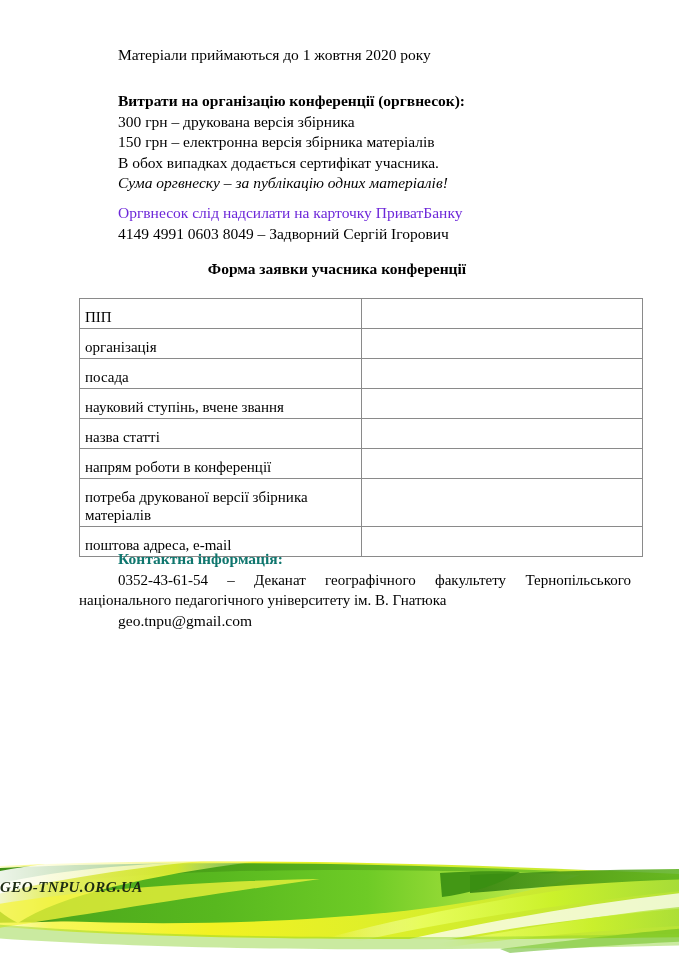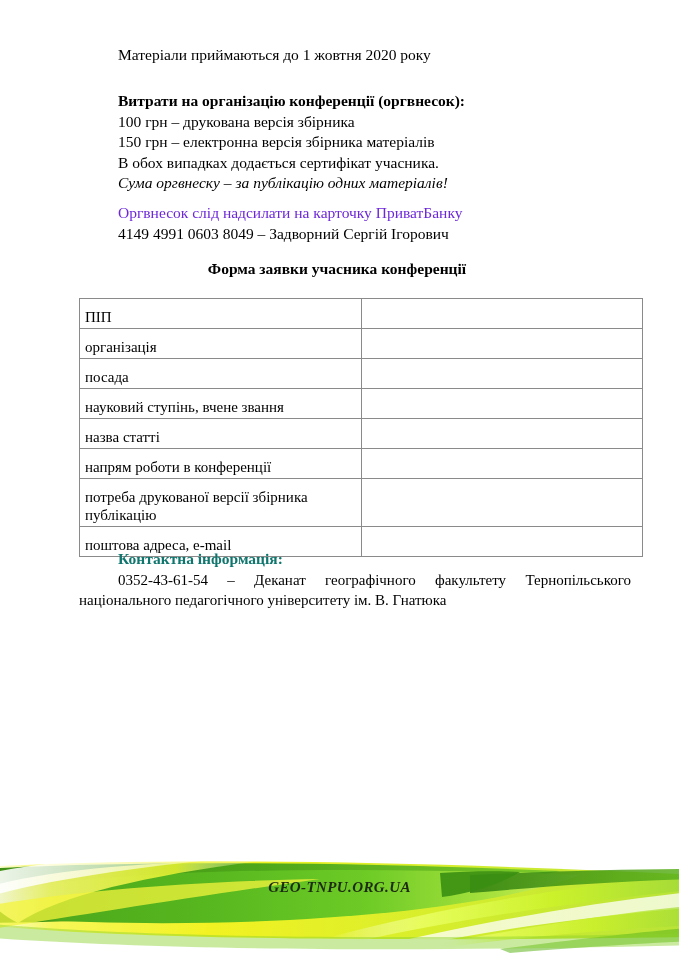--- a/index.html
+++ b/index.html
@@ -126,21 +126,21 @@
     width: 679px;
     height: 115px;
     overflow: hidden;
   }
   .footer svg { display: block; }
   .footer-url {
     position: absolute;
     left: 0;
     top: 34px;
     width: 679px;
-    text-align: center;
+    text-align: left;
     font-family: "Liberation Serif", "DejaVu Serif", serif;
     font-size: 15px;
     font-weight: bold;
     font-style: italic;
     letter-spacing: 0.4px;
     color: #1d2b12;
     pointer-events: none;
   }
 </style>
 </head>
@@ -149,21 +149,21 @@
 <div class="page">
 
   <div class="content">
 
     <div class="intro">
       <div class="tline">Матеріали приймаються до 1 жовтня 2020 року</div>
     </div>
 
     <div class="costs">
       <div class="tline bold">Витрати на організацію конференції (оргвнесок):</div>
-      <div class="tline">100 грн – друкована версія збірника</div>
+      <div class="tline">300 грн – друкована версія збірника</div>
       <div class="tline">150 грн – електронна версія збірника матеріалів</div>
       <div class="tline">В обох випадках додається сертифікат учасника.</div>
       <div class="tline italic">Сума оргвнеску – за публікацію одних матеріалів!</div>
     </div>
 
     <div class="bank">
       <div class="tline green">Оргвнесок слід надсилати на карточку ПриватБанку</div>
       <div class="tline">4149 4991 0603 8049 – Задворний Сергій Ігорович</div>
     </div>
 
@@ -189,33 +189,34 @@
         </tr>
         <tr>
           <td class="label-cell">назва статті</td>
           <td class="value-cell"></td>
         </tr>
         <tr>
           <td class="label-cell">напрям роботи в конференції</td>
           <td class="value-cell"></td>
         </tr>
         <tr>
-          <td class="label-cell">потреба друкованої версії збірника публікацію</td>
+          <td class="label-cell">потреба друкованої версії збірника матеріалів</td>
           <td class="value-cell"></td>
         </tr>
         <tr>
           <td class="label-cell">поштова адреса, e-mail</td>
           <td class="value-cell"></td>
         </tr>
       </tbody>
     </table>
 
     <div class="contacts">
       <div class="contacts-heading">Контактна інформація:</div>
       <div class="contacts-body">0352-43-61-54 – Деканат географічного факультету Тернопільського національного педагогічного університету ім. В. Гнатюка</div>
+      <div class="contacts-email">geo.tnpu@gmail.com</div>
     </div>
 
   </div>
 
   <div class="footer">
     <svg width="679" height="115" viewBox="0 0 679 115" xmlns="http://www.w3.org/2000/svg">
       <defs>
         <linearGradient id="gGreen" x1="0" y1="0" x2="1" y2="0">
           <stop offset="0" stop-color="#4aa51b"></stop>
           <stop offset="0.35" stop-color="#58b81f"></stop>

